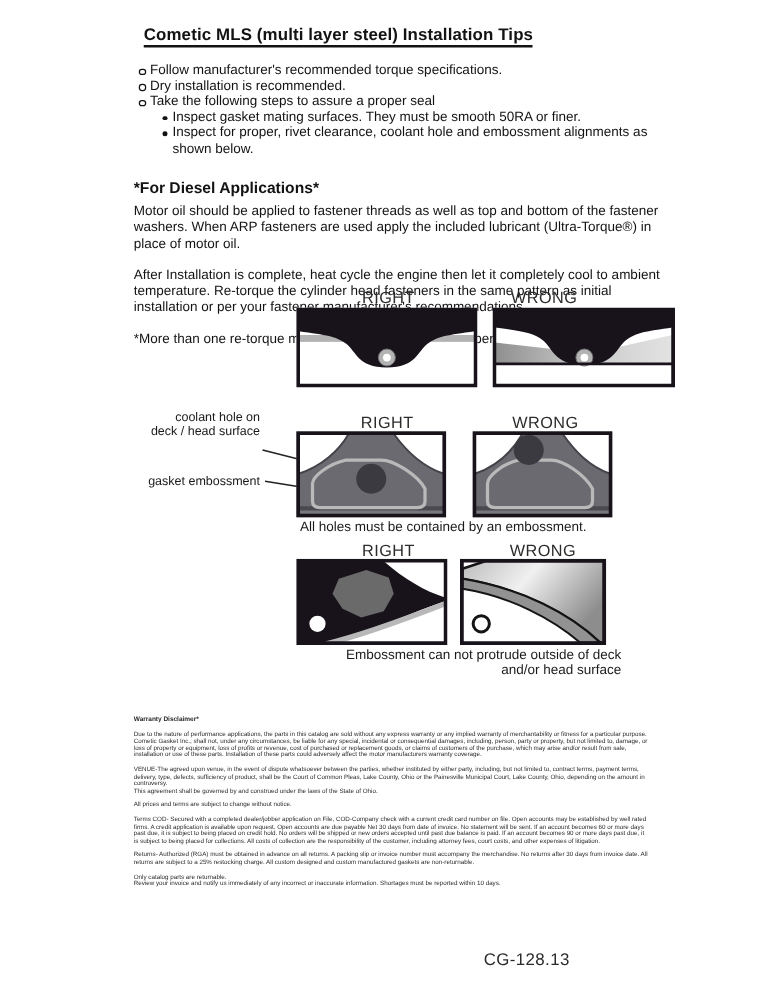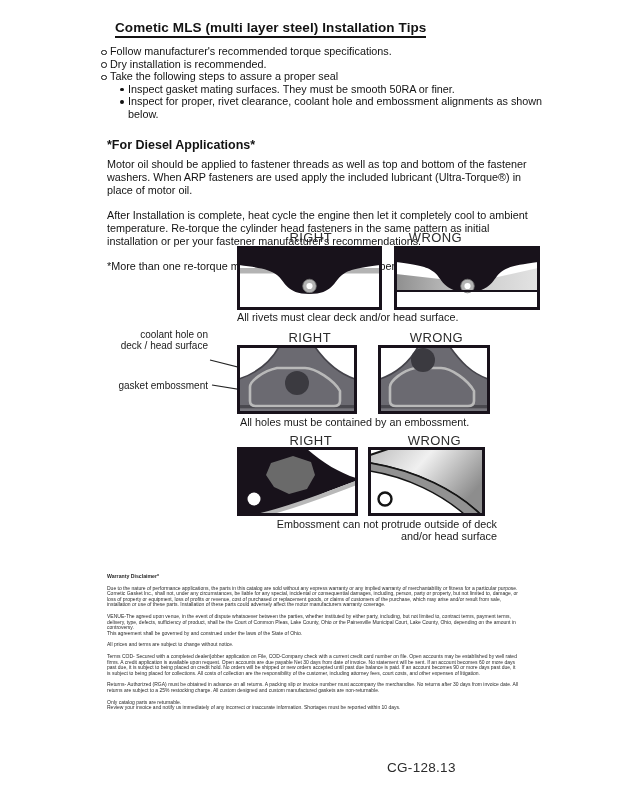--- a/index.html
+++ b/index.html
@@ -2,21 +2,21 @@
 <html><head>
 <meta charset="utf-8">
 <style>
   html,body{margin:0;padding:0;background:#fff;}
   .page{position:relative;width:618px;height:800px;background:#ffffff;overflow:hidden;
         font-family:"Liberation Sans","DejaVu Sans",sans-serif;color:#131313;}
   
   .topblock{position:absolute;left:99px;top:20px;width:450px;}
   .title{margin:0 0 7px 16px;font-size:13.5px;font-weight:bold;letter-spacing:.1px;}
   .title span{display:inline-block;border-bottom:2px solid #131313;padding-bottom:1px;}
-  .blist{margin:2px;}
+  .blist{margin:12px;}
   .brow{position:relative;padding-left:9px;font-size:10.8px;line-height:12.6px;}
   .brow::before{content:"";position:absolute;left:0;top:4.5px;width:3.5px;height:3.5px;
                 border:1px solid #131313;border-radius:50%;}
   .srow{position:relative;margin-left:19px;padding-left:8px;font-size:10.8px;line-height:12.6px;}
   .srow::before{content:"";position:absolute;left:0;top:4.8px;width:3.8px;height:3.8px;
                 background:#131313;border-radius:50%;}
   .dheading{margin:17px 0 6px 8px;font-size:12.5px;font-weight:bold;}
   .para{margin:0 0 12px 8px;font-size:10.8px;line-height:13px;width:430px;}
   .note{margin:2px 0 0 8px;font-size:10.8px;}
   
@@ -81,21 +81,20 @@
       <polygon points="2,45 2,28 46,33 61,41 86,41 99,32 144,22 144,45" fill="url(#gw1)"></polygon>
       <rect x="2" y="45" width="142" height="16" fill="#ffffff"></rect>
       <path d="M2,2 H144 V16 C123,19 115,20 107,26 C99,32 98,46 73.5,46 C49,46 48,32 40,26 C32,20 24,19 2,16 Z" fill="#18121b"></path>
       <circle cx="73.5" cy="40" r="6.8" fill="#b3b3b3" stroke="#6e6e6e" stroke-width="0.8"></circle>
       <circle cx="73.5" cy="40" r="3.1" fill="#ffffff"></circle>
       <line x1="2" y1="45" x2="144" y2="45" stroke="#18121b" stroke-width="2.2"></line>
       <rect x="1.5" y="1.5" width="143" height="61" fill="none" stroke="#18121b" stroke-width="3"></rect>
     </svg>
   </div>
 
-  <div class="caption" style="left:237px;top:311px;">All rivets must clear deck and/or head surface.</div>
 
   <div class="dg-label" style="left:259px;top:330px;width:72px;">RIGHT</div>
   <div class="dg-label" style="left:391px;top:330px;width:72px;">WRONG</div>
 
   <div class="ptr-label" style="left:120px;top:329px;width:88px;">
     <div>coolant hole on</div>
     <div>deck / head surface</div>
   </div>
   <div class="ptr-label" style="left:115px;top:380px;width:93px;">gasket embossment</div>
 

